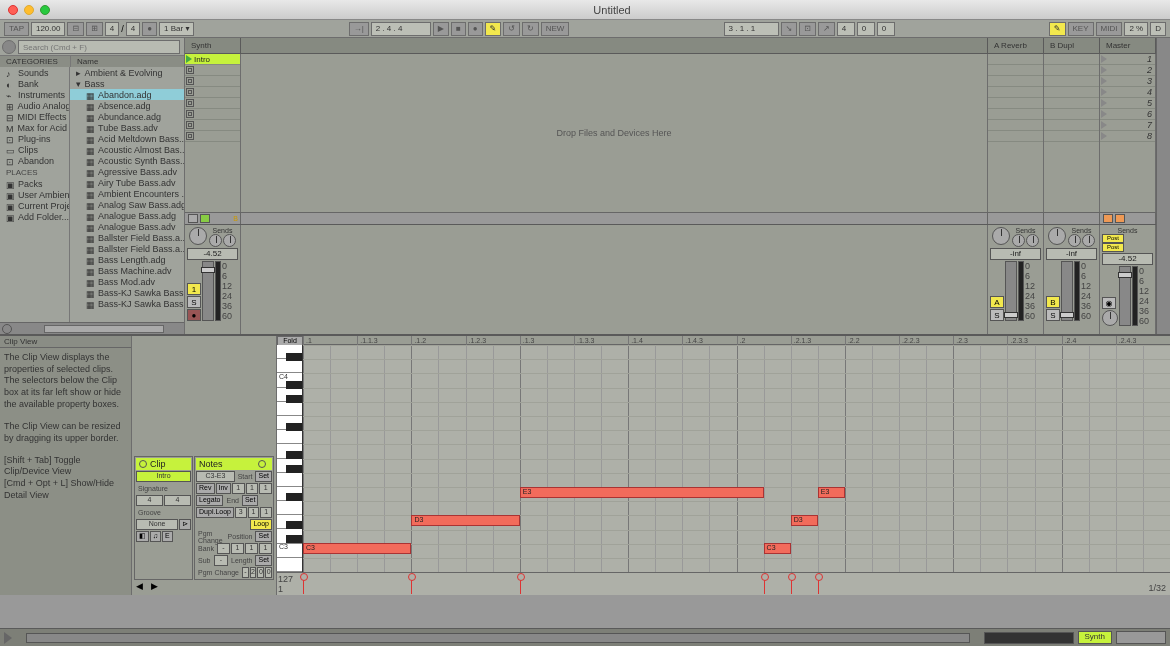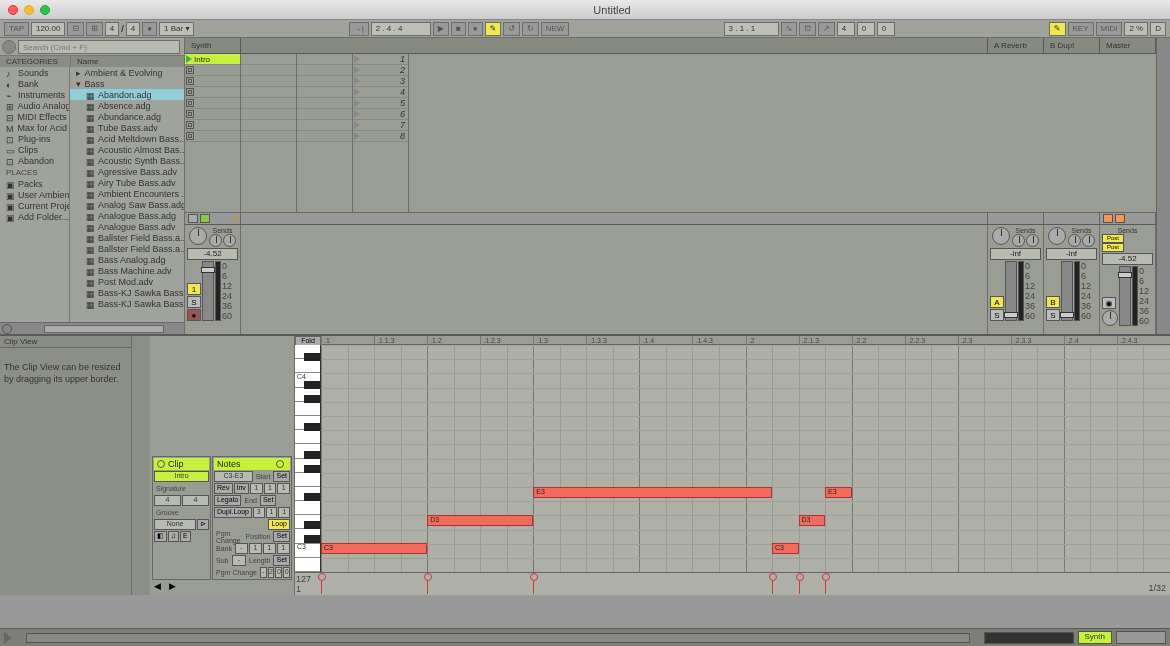--- a/index.html
+++ b/index.html
@@ -62,21 +62,21 @@
 .btnsmall.yel{background:#f2e84d;}
 .meter{width:6px;height:60px;background:#222;border:1px solid #555;}
 .fader{width:12px;height:60px;background:#888;border:1px solid #555;position:relative;}
 .fader .cap{position:absolute;width:14px;height:6px;background:#ccc;border:1px solid #333;left:-2px;top:5px;}
 .mixbottom{display:flex;gap:1px;align-items:flex-end;}
 .scale-labels{display:flex;flex-direction:column;justify-content:space-between;height:60px;font-size:6px;color:#444;}
 .detail{height:260px;display:flex;background:#8c8f86;border-top:1px solid #5a5a5a;}
 .infobox{width:132px;border-right:1px solid #6d6d6d;display:flex;flex-direction:column;}
 .infohdr{height:12px;padding:0 4px;background:#8a8d85;border-bottom:1px solid #666;display:flex;align-items:center;color:#333;font-size:8px;}
 .infotext{flex:1;padding:4px;font-size:8px;color:#333;line-height:1.3;}
-.clipinspector{width:145px;border-right:1px solid #6d6d6d;background:#9a9d94;display:flex;flex-direction:column;justify-content:flex-end;padding:2px;gap:1px;margin-left:18px;}
+.clipinspector{width:145px;border-right:1px solid #6d6d6d;background:#9a9d94;display:flex;flex-direction:column;justify-content:flex-end;padding:2px;gap:1px;}
 .insp-row{display:flex;gap:1px;}
 .insp-panel{flex:1;border:1px solid #666;padding:1px;display:flex;flex-direction:column;gap:1px;}
 .insp-hdr{height:12px;background:#c6f23c;font-size:8px;display:flex;align-items:center;padding:0 3px;color:#222;}
 .insp-hdr .circ{width:8px;height:8px;border-radius:50%;background:#c6f23c;border:1px solid #555;margin-right:3px;}
 .insp-hdr.notes{justify-content:space-between;}
 .insp-field{height:11px;display:flex;gap:1px;}
 .insp-field .lbl{font-size:7px;color:#444;padding:0 2px;display:flex;align-items:center;}
 .insp-field .val{height:11px;flex:1;background:#b8bbb2;border:1px solid #555;font-size:7px;text-align:center;color:#333;}
 .insp-field .btn{height:11px;padding:0 2px;background:#aaa;border:1px solid #555;font-size:7px;}
 .insp-field .btn.loop{background:#f2e84d;margin-left:auto;}
@@ -299,29 +299,29 @@
             <div class="britem" style="padding-left: 16px;">
               <span class="ic">▦</span>
               <span>Ballster Field Bass.a...</span>
             </div>
             <div class="britem" style="padding-left: 16px;">
               <span class="ic">▦</span>
               <span>Ballster Field Bass.a...</span>
             </div>
             <div class="britem" style="padding-left: 16px;">
               <span class="ic">▦</span>
-              <span>Bass Analog.adg</span>
+              <span>Bass Length.adg</span>
             </div>
             <div class="britem" style="padding-left: 16px;">
               <span class="ic">▦</span>
               <span>Bass Machine.adv</span>
             </div>
             <div class="britem" style="padding-left: 16px;">
               <span class="ic">▦</span>
-              <span>Post Mod.adv</span>
+              <span>Bass Mod.adv</span>
             </div>
             <div class="britem" style="padding-left: 16px;">
               <span class="ic">▦</span>
               <span>Bass-KJ Sawka Bass...</span>
             </div>
             <div class="britem" style="padding-left: 16px;">
               <span class="ic">▦</span>
               <span>Bass-KJ Sawka Bass...</span>
             </div>
           </div>
@@ -362,20 +362,21 @@
         <div class="slot">
             <div class="stop"></div>
           </div>
         <div class="slot">
             <div class="stop"></div>
           </div>
         <div class="slot">
             <div class="stop"></div>
           </div>
       </div>
+      <div class="col wide">Drop Files and Devices Here</div>
       <div class="col ret" id="retA">
           <div class="slot"></div>
           <div class="slot"></div>
           <div class="slot"></div>
           <div class="slot"></div>
           <div class="slot"></div>
           <div class="slot"></div>
           <div class="slot"></div>
           <div class="slot"></div>
         </div>
@@ -565,22 +566,24 @@
       </div>
     </div>
   </div>
   <div class="session-sidebar"></div>
 </div>
 
 <div class="detail">
   <div class="infobox">
     <div class="infohdr">Clip View</div>
     <div class="infotext">
-      <br>
+      <p>The Clip View displays the properties of selected clips. The selectors below the Clip box at its far left show or hide the available property boxes.</p><br>
       <p>The Clip View can be resized by dragging its upper border.</p><br>
+      <p style="white-space:pre-line;">[Shift + Tab] Toggle Clip/Device View
+[Cmd + Opt + L] Show/Hide Detail View</p>
     </div>
   </div>
   <div class="clipinspector">
     <div class="insp-row">
       <div class="insp-panel">
         <div class="insp-hdr">
             <div class="circ"></div>
             <span>Clip</span>
           </div>
         <div class="insp-field">

